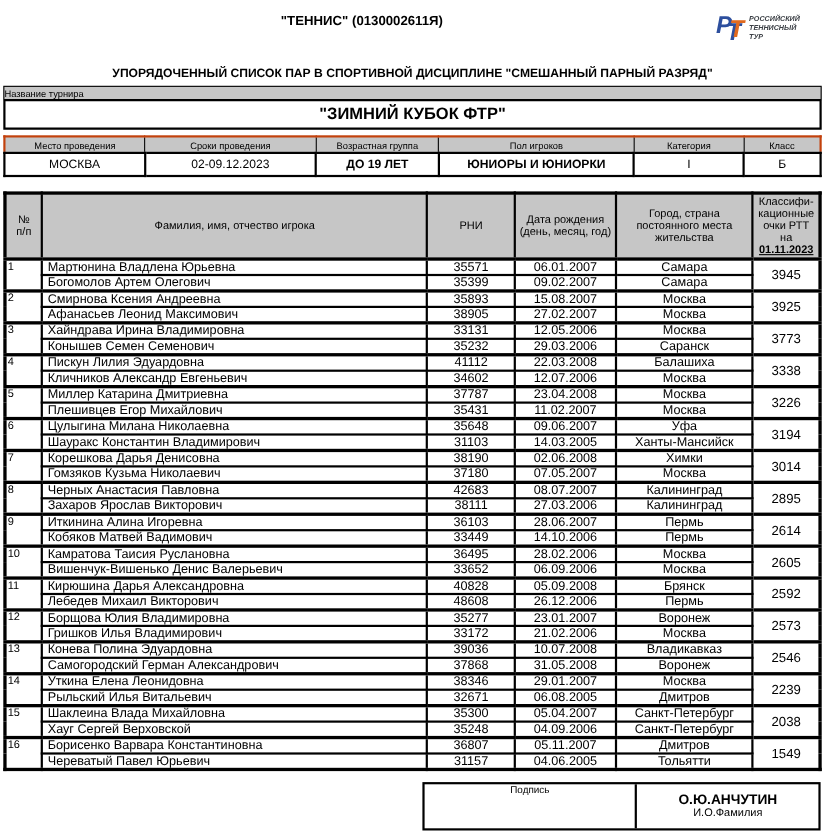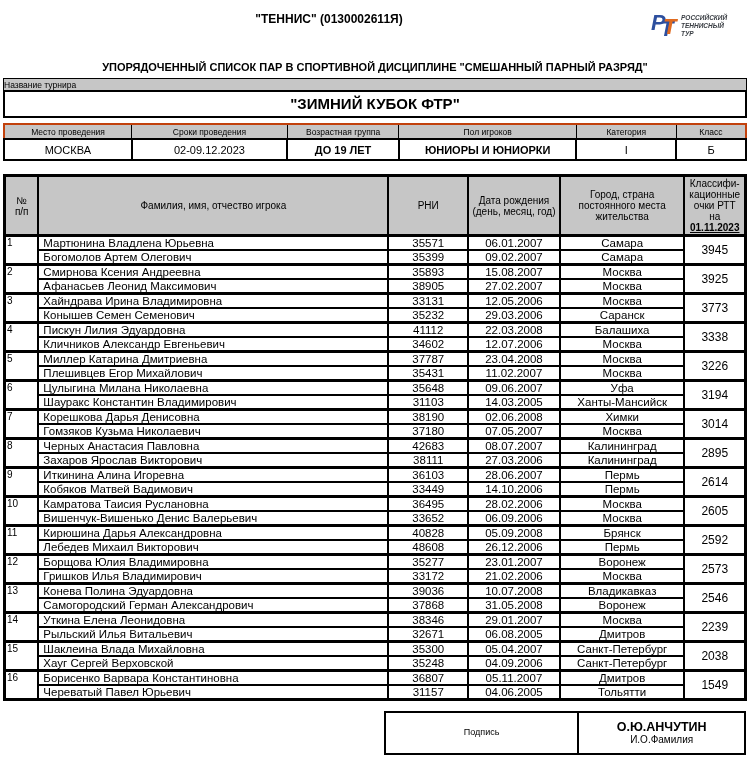--- a/index.html
+++ b/index.html
@@ -44,21 +44,21 @@
   .main-table td.name { text-align:left; padding-left:4px; }
   .main-table td.c { text-align:center; }
   .main-table td.pts { text-align:center; font-size:12px; }
   .hdr-date { font-weight:bold; text-decoration:underline; }
 
   
   .judge-block { position:absolute; right:4px; bottom:3px; width:362px; border:2px solid #000; background:#fff; }
   .judge-header { background:#c6c6c6; border-bottom:1px solid #000; text-align:center;
                   font-size:8.5px; font-weight:bold; height:13px; line-height:12px; }
   .judge-row { display:flex; height:40px; }
-  .judge-sign { width:54%; border-right:2px solid #000; display:flex; align-items:center;
+  .judge-sign { width:54%; border-right:2px solid #000; display:flex; align-items:flex-start;
                 justify-content:center; font-size:9px; padding-bottom:2px; }
   .judge-name-cell { width:46%; text-align:center; }
   .judge-name { font-weight:bold; font-size:12.5px; margin-top:7px; }
   .judge-name-label { font-size:10px; }
 </style>
 </head>
 <body>
 
 <div class="page">
 

